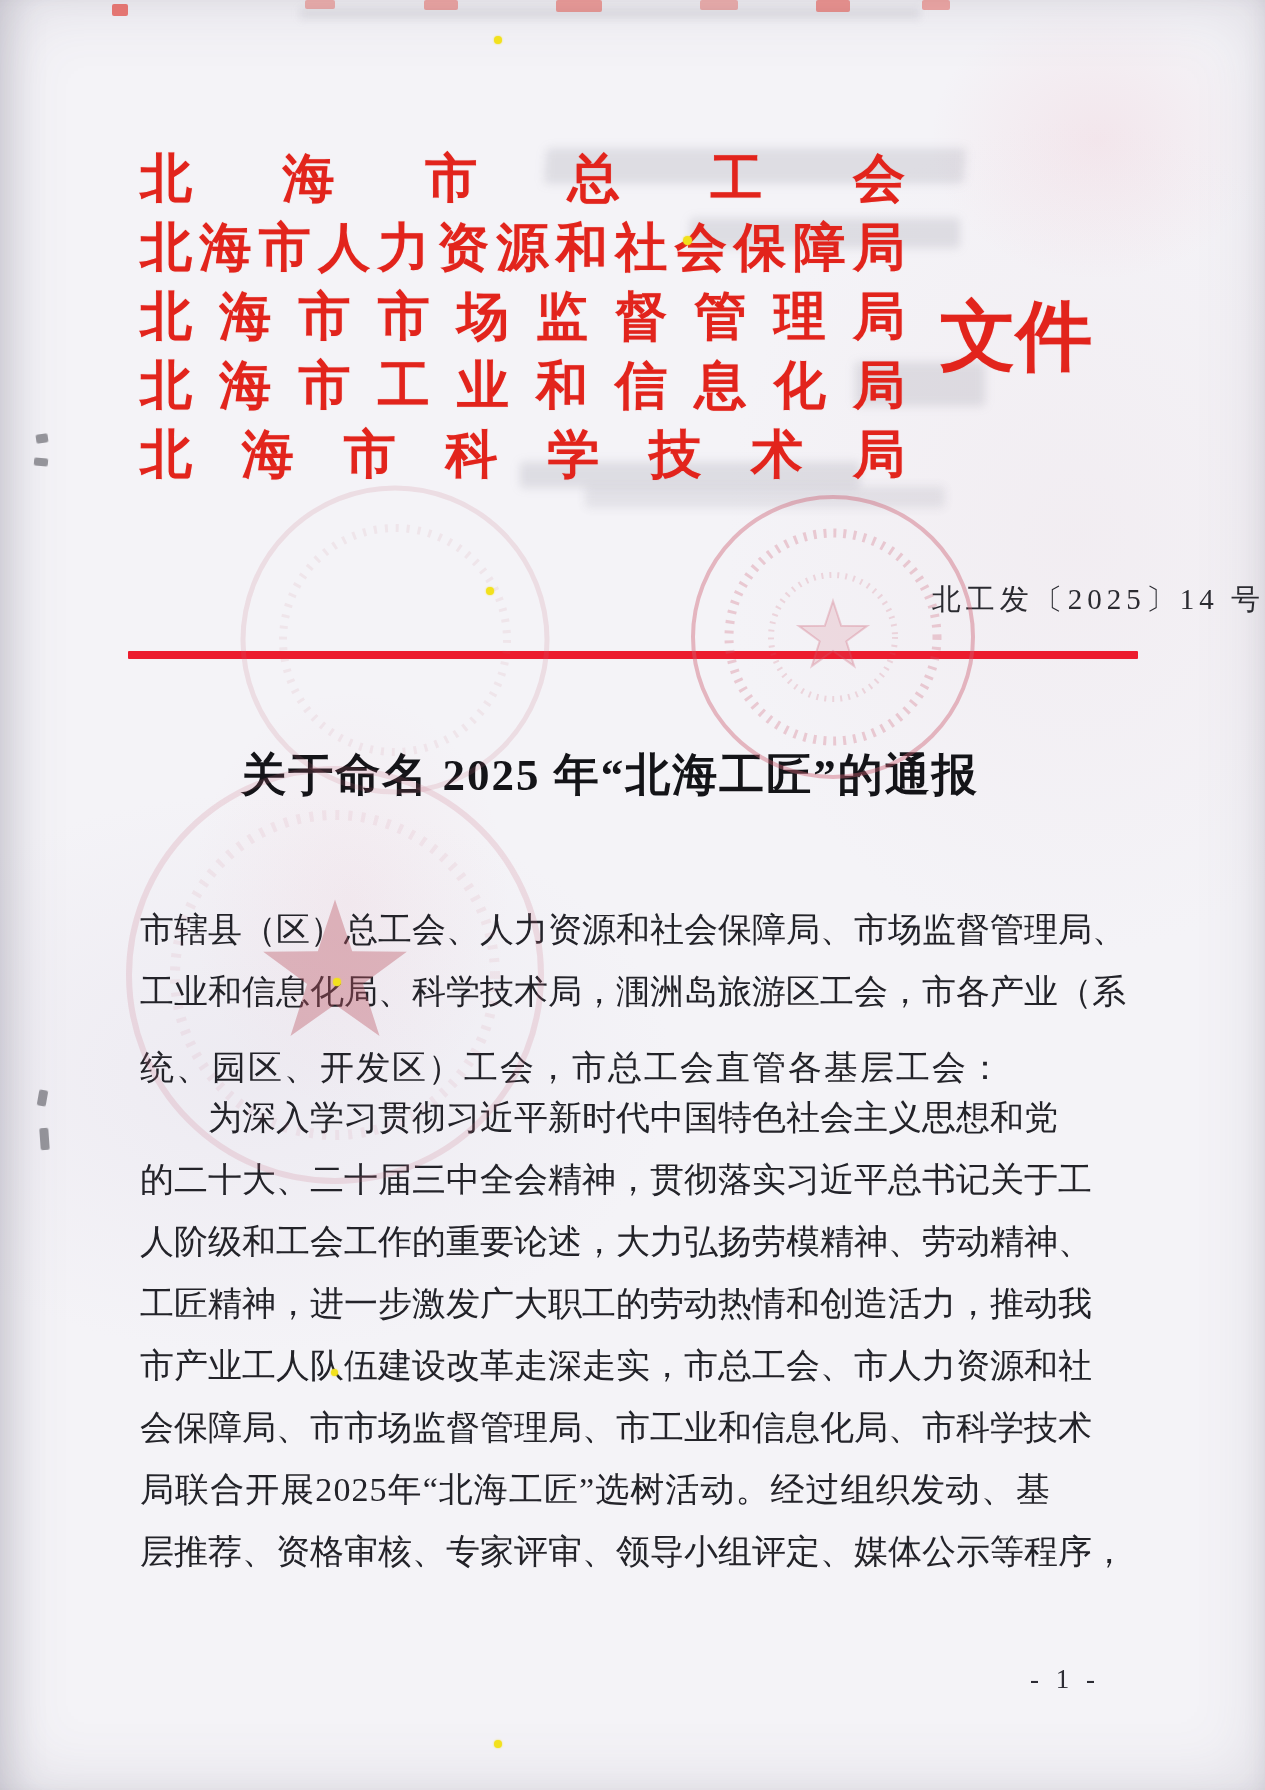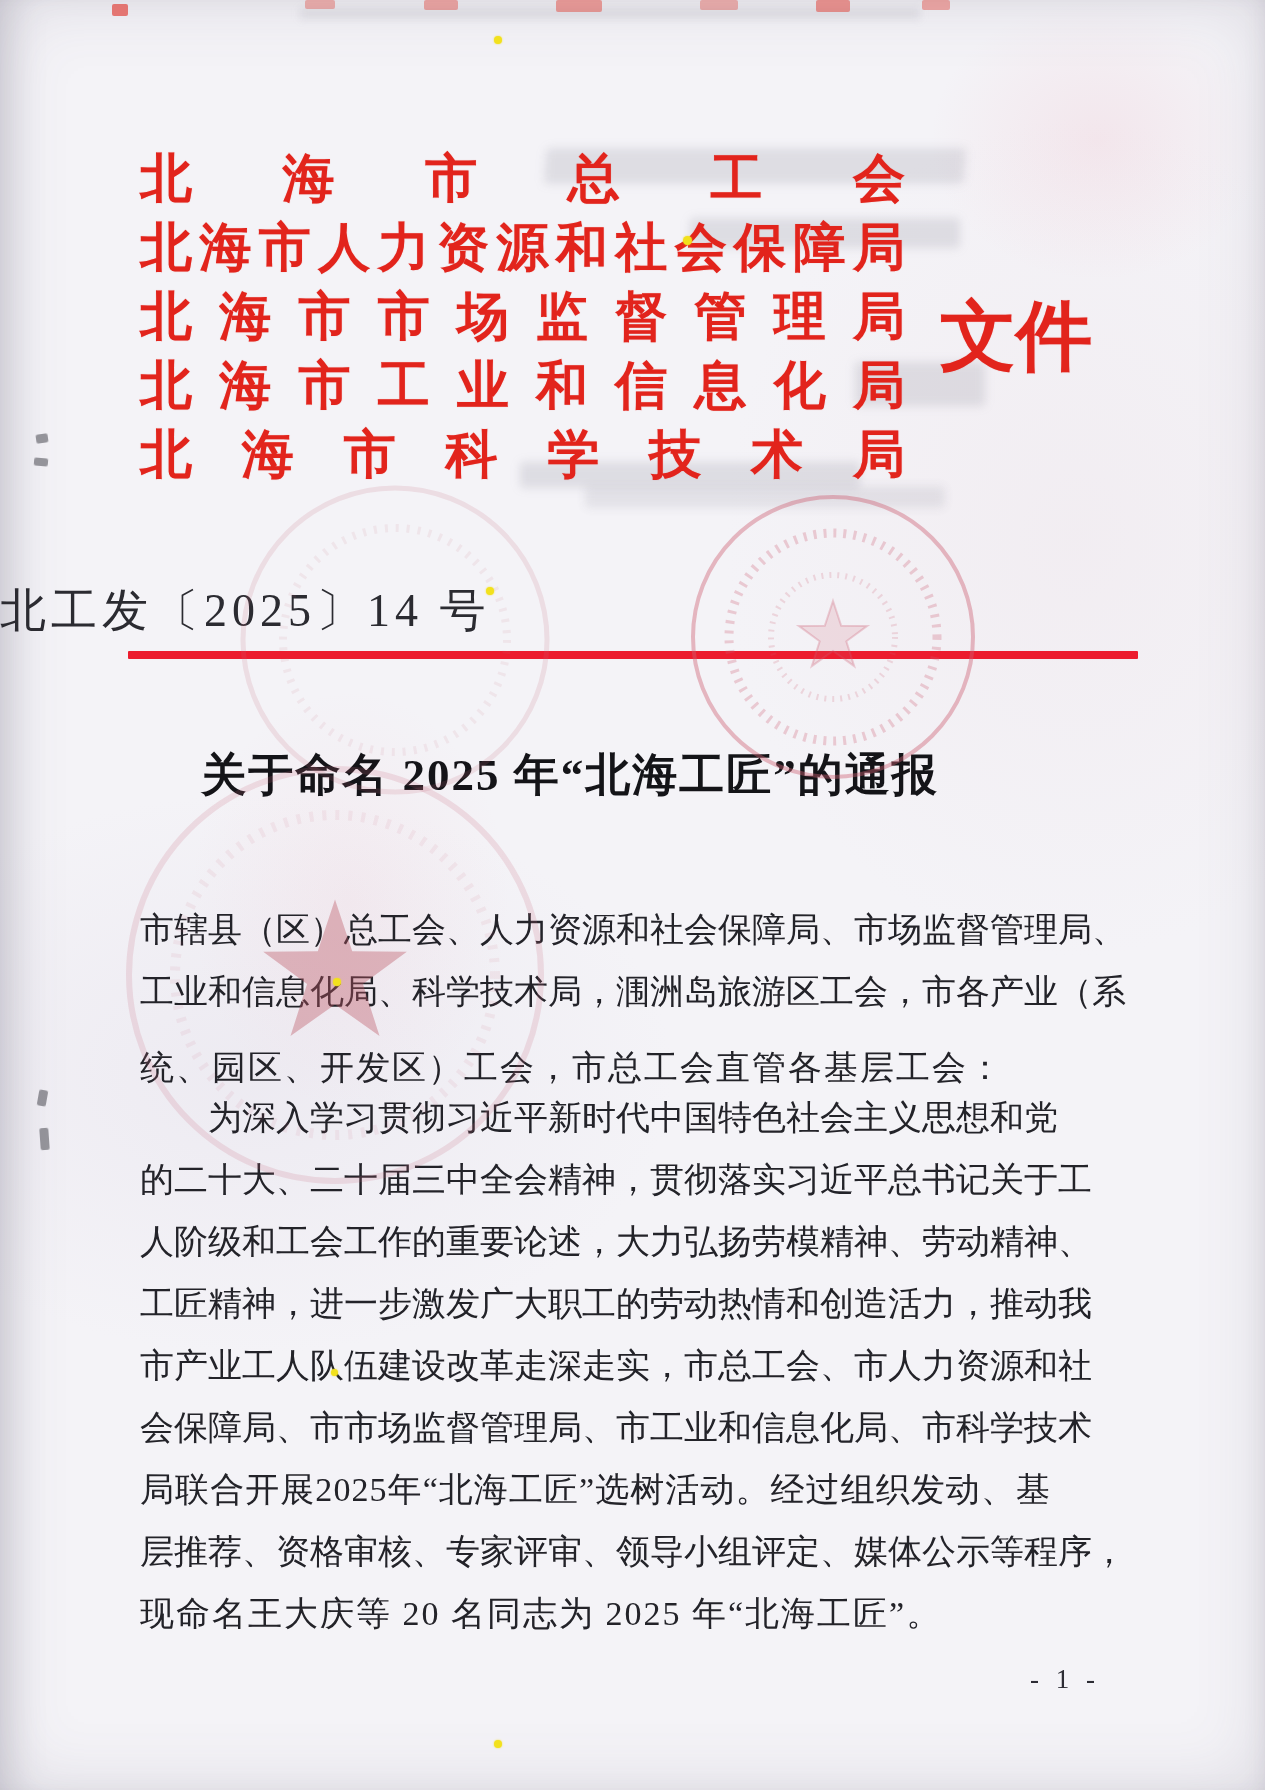--- a/index.html
+++ b/index.html
@@ -20,28 +20,28 @@
     text-shadow:0 0 1px rgba(226,36,28,.4);
   }
   .org-1{top:150px}.org-2{top:219px}.org-3{top:288px}.org-4{top:357px}.org-5{top:426px}
   .doc-type{
     position:absolute;left:940px;top:298px;width:150px;
     color:#e2241c;font-weight:700;font-size:76px;line-height:1;
     display:flex;justify-content:space-between;
     text-shadow:0 0 1px rgba(226,36,28,.4);
   }
   .doc-number{
-    position:absolute;left:0;top:580px;width:1265px;text-align:left;
-    font-size:46px;color:#2b2b31;letter-spacing:5px;
+    position:absolute;left:0;top:580px;width:1265px;text-align:right;
+    font-size:29px;color:#2b2b31;letter-spacing:5px;
   }
   .red-rule{position:absolute;left:128px;top:651px;width:1010px;height:8px;background:#ec1c2e;border-radius:1px;}
   
   .doc-title{
     position:absolute;left:0;top:748px;width:1140px;margin:0;text-align:center;
-    font-size:45px;font-weight:700;color:#141418;letter-spacing:2px;line-height:1.2;
+    font-size:45px;font-weight:700;color:#141418;letter-spacing:2px;line-height:1.2;padding-left:40px;
   }
   
   .jline,.nline{position:absolute;color:#232329;font-size:34px;line-height:1.2;height:44px;}
   .jline{left:140px;width:910px;display:flex;justify-content:space-between;}
   .jline.indent{left:208px;width:842px;}
   .nline{left:140px;letter-spacing:2px;white-space:nowrap;}
   .b1{top:910px}.b2{top:972px}.b3{top:1048px}
   .p1{top:1098px}.p2{top:1160px}.p3{top:1222px}.p4{top:1284px}.p5{top:1346px}
   .p6{top:1408px}.p7{top:1470px}.p8{top:1532px}.p9{top:1594px}
   .page-number{
@@ -476,21 +476,20 @@
       <span>、</span>
       <span>媒</span>
       <span>体</span>
       <span>公</span>
       <span>示</span>
       <span>等</span>
       <span>程</span>
       <span>序</span>
       <span>，</span>
     </div>
-  <div class="nline p9">现命名王大庆等 20 名同志为 2025 年“北海工匠”。</div>
 
   <svg class="seal seal-left-upper" width="320" height="320" viewBox="0 0 320 320">
     <circle cx="160" cy="160" r="152" fill="none" stroke="rgba(201,105,125,.16)" stroke-width="5"></circle>
     <circle cx="160" cy="160" r="112" fill="none" stroke="rgba(201,105,125,.10)" stroke-width="8" stroke-dasharray="3 8"></circle>
   </svg>
   <svg class="seal seal-left-lower" width="440" height="440" viewBox="0 0 440 440">
     <circle cx="220" cy="220" r="206" fill="none" stroke="rgba(201,105,125,.18)" stroke-width="6"></circle>
     <circle cx="220" cy="220" r="160" fill="none" stroke="rgba(201,105,125,.09)" stroke-width="10" stroke-dasharray="4 9"></circle>
     <g transform="translate(220,220) scale(2.1)">
       <path d="M0,-36 L8.2,-11.3 L34.2,-11.1 L13.3,4.3 L21.2,29.1 L0,14 L-21.2,29.1 L-13.3,4.3 L-34.2,-11.1 L-8.2,-11.3 Z" fill="rgba(186,84,98,.38)"></path>

